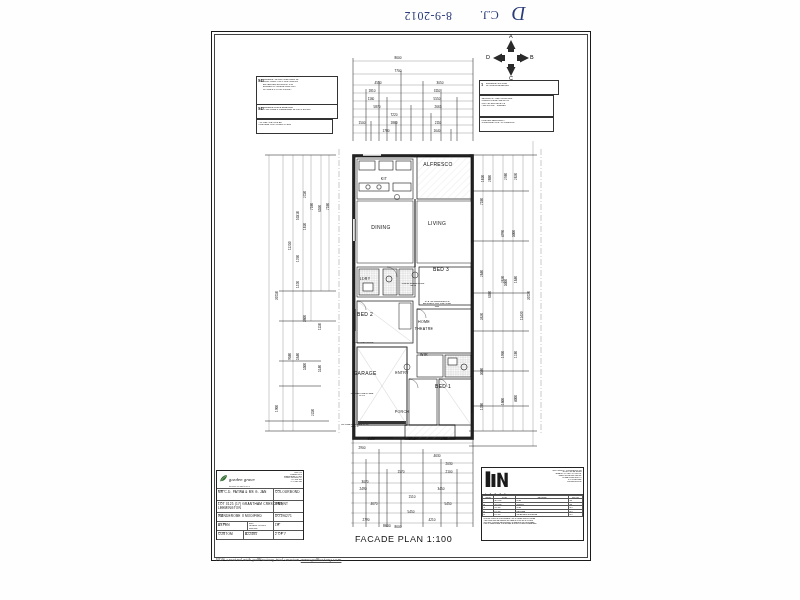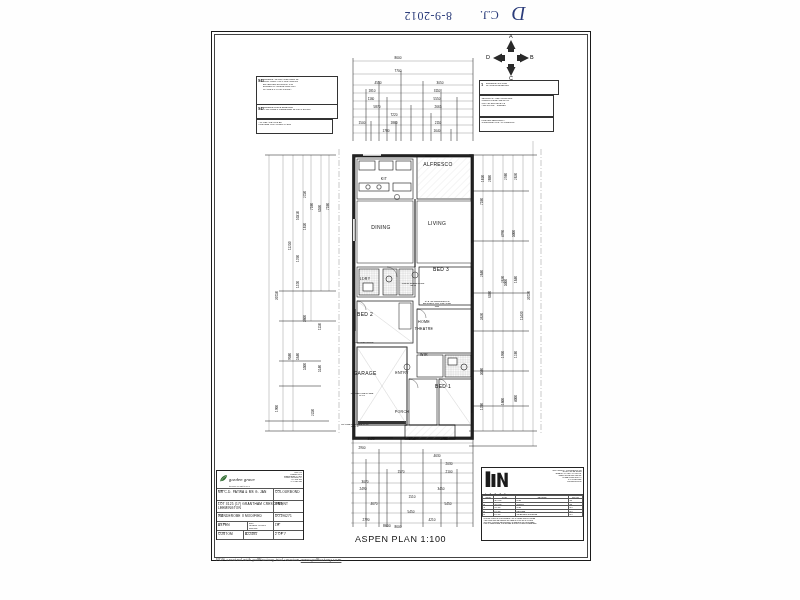--- a/index.html
+++ b/index.html
@@ -484,21 +484,21 @@
       <div class="dim dimv" style="left: 501px; top: 405px;">1600</div>
       <div class="dim dimv" style="left: 514px; top: 402px;">4000</div>
       <div class="dim dimb" style="left: 423px; top: 300px; width: 28px; white-space: normal; text-align: center; line-height: 1.1;">GAS HEATER/DOOR TO BE SWEPT OFF LOCATION TBC</div>
       <div class="dim dimb" style="left: 350px; top: 341px; width: 28px; white-space: normal; text-align: center; line-height: 1.1;">4MM STEP DOWN</div>
       <div class="dim dimb" style="left: 348px; top: 392px; width: 28px; white-space: normal; text-align: center; line-height: 1.1;">FRAMED FIRE RATED WALL</div>
       <div class="dim dimb" style="left: 341px; top: 423px; width: 28px; white-space: normal; text-align: center; line-height: 1.1;">FRAMED FIRE / SEE WALL DETAIL</div>
       <div class="dim dimb" style="left: 399px; top: 282px; width: 28px; white-space: normal; text-align: center; line-height: 1.1;">WIN SL OPENS OVER HEAD</div>
     </div>
 
   <div id="plan-title-dim">8600</div>
-  <div id="plan-title">ASPEN PLAN 1:100</div>
+  <div id="plan-title">FACADE PLAN 1:100</div>
 
   <div id="tb-left">
     <div id="logo">
       <svg class="lg-mark" viewBox="0 0 20 20">
         <path d="M2,16 C6,4 14,2 18,3 C17,11 10,17 2,16 Z" fill="#2e6b2e"></path>
         <path d="M3,16 C8,10 13,6 17,4" stroke="#fff" stroke-width="0.9" fill="none"></path>
       </svg>
       <span class="lg-txt">garden grove</span>
       <span class="lg-sub">the home you want to live in</span>
       <span class="lg-addr" id="lg-addr"><span>UNIT 3, 17</span><br><span>ROBERT ROAD</span><br><span>GREENFIELDS WA 6210</span><br><span>P.O.BOX 621 FORD, WA</span><br><span>PH: 9581 3111</span><br><span>FAX: 9581 3211</span></span>

